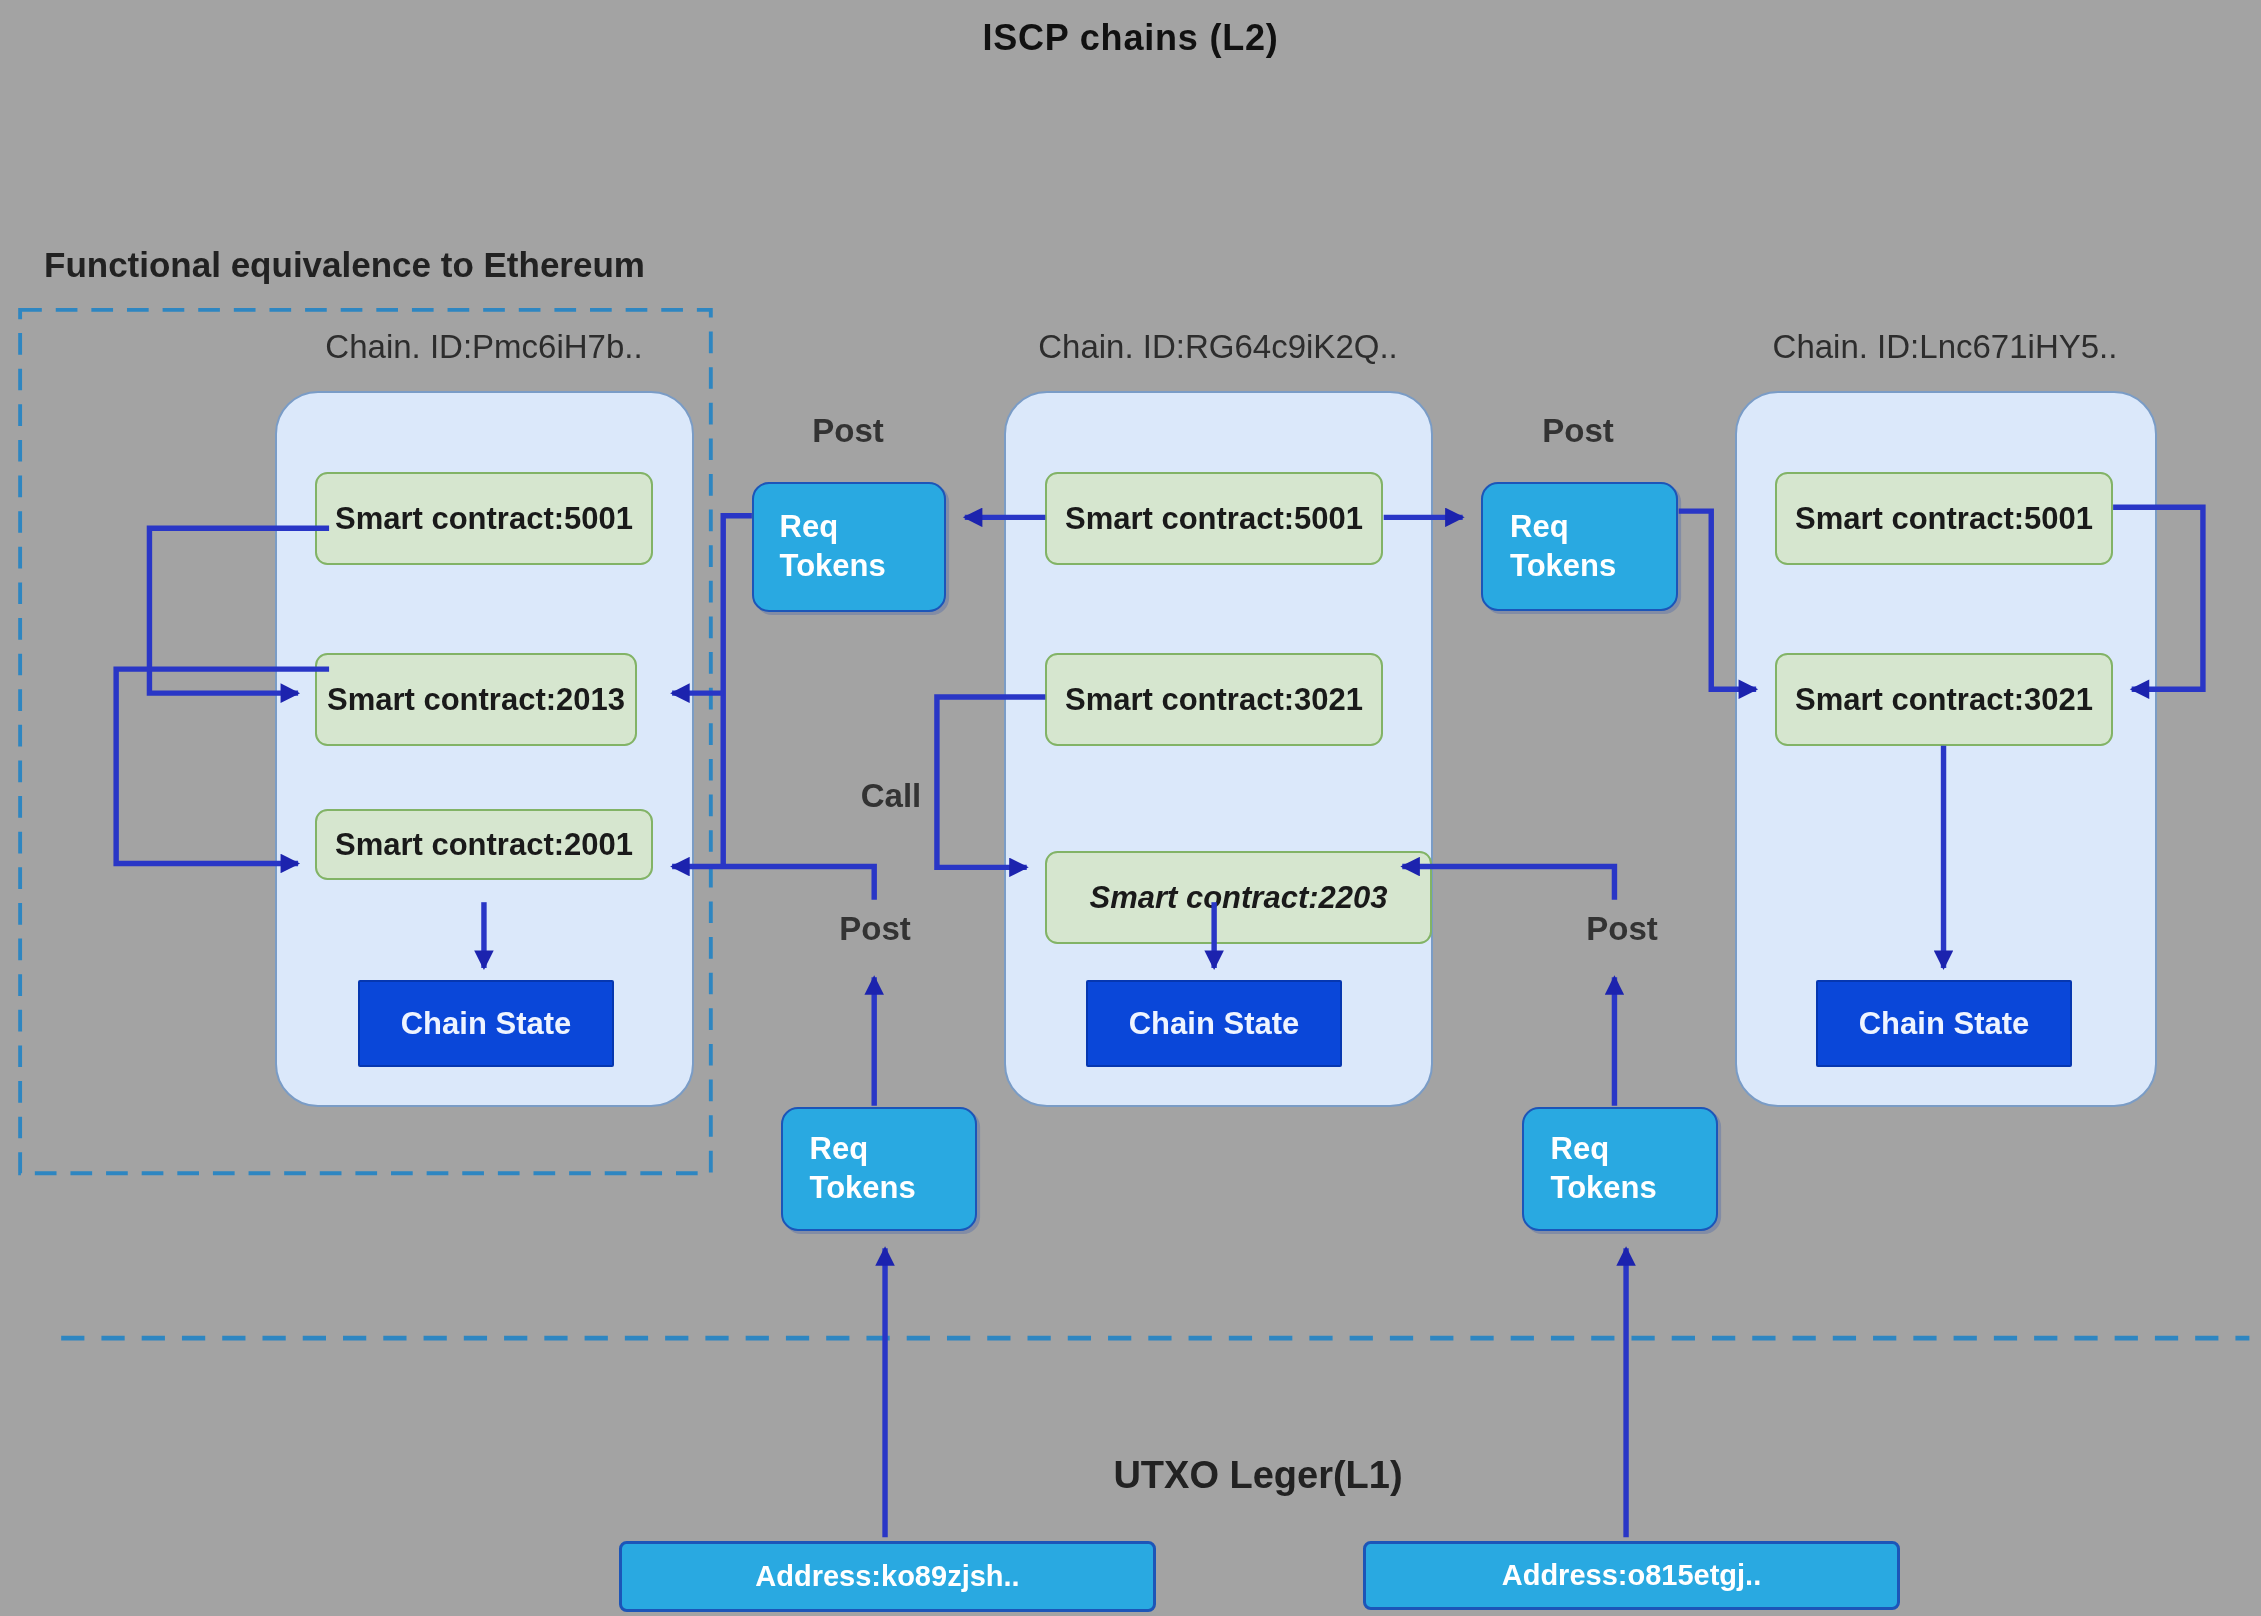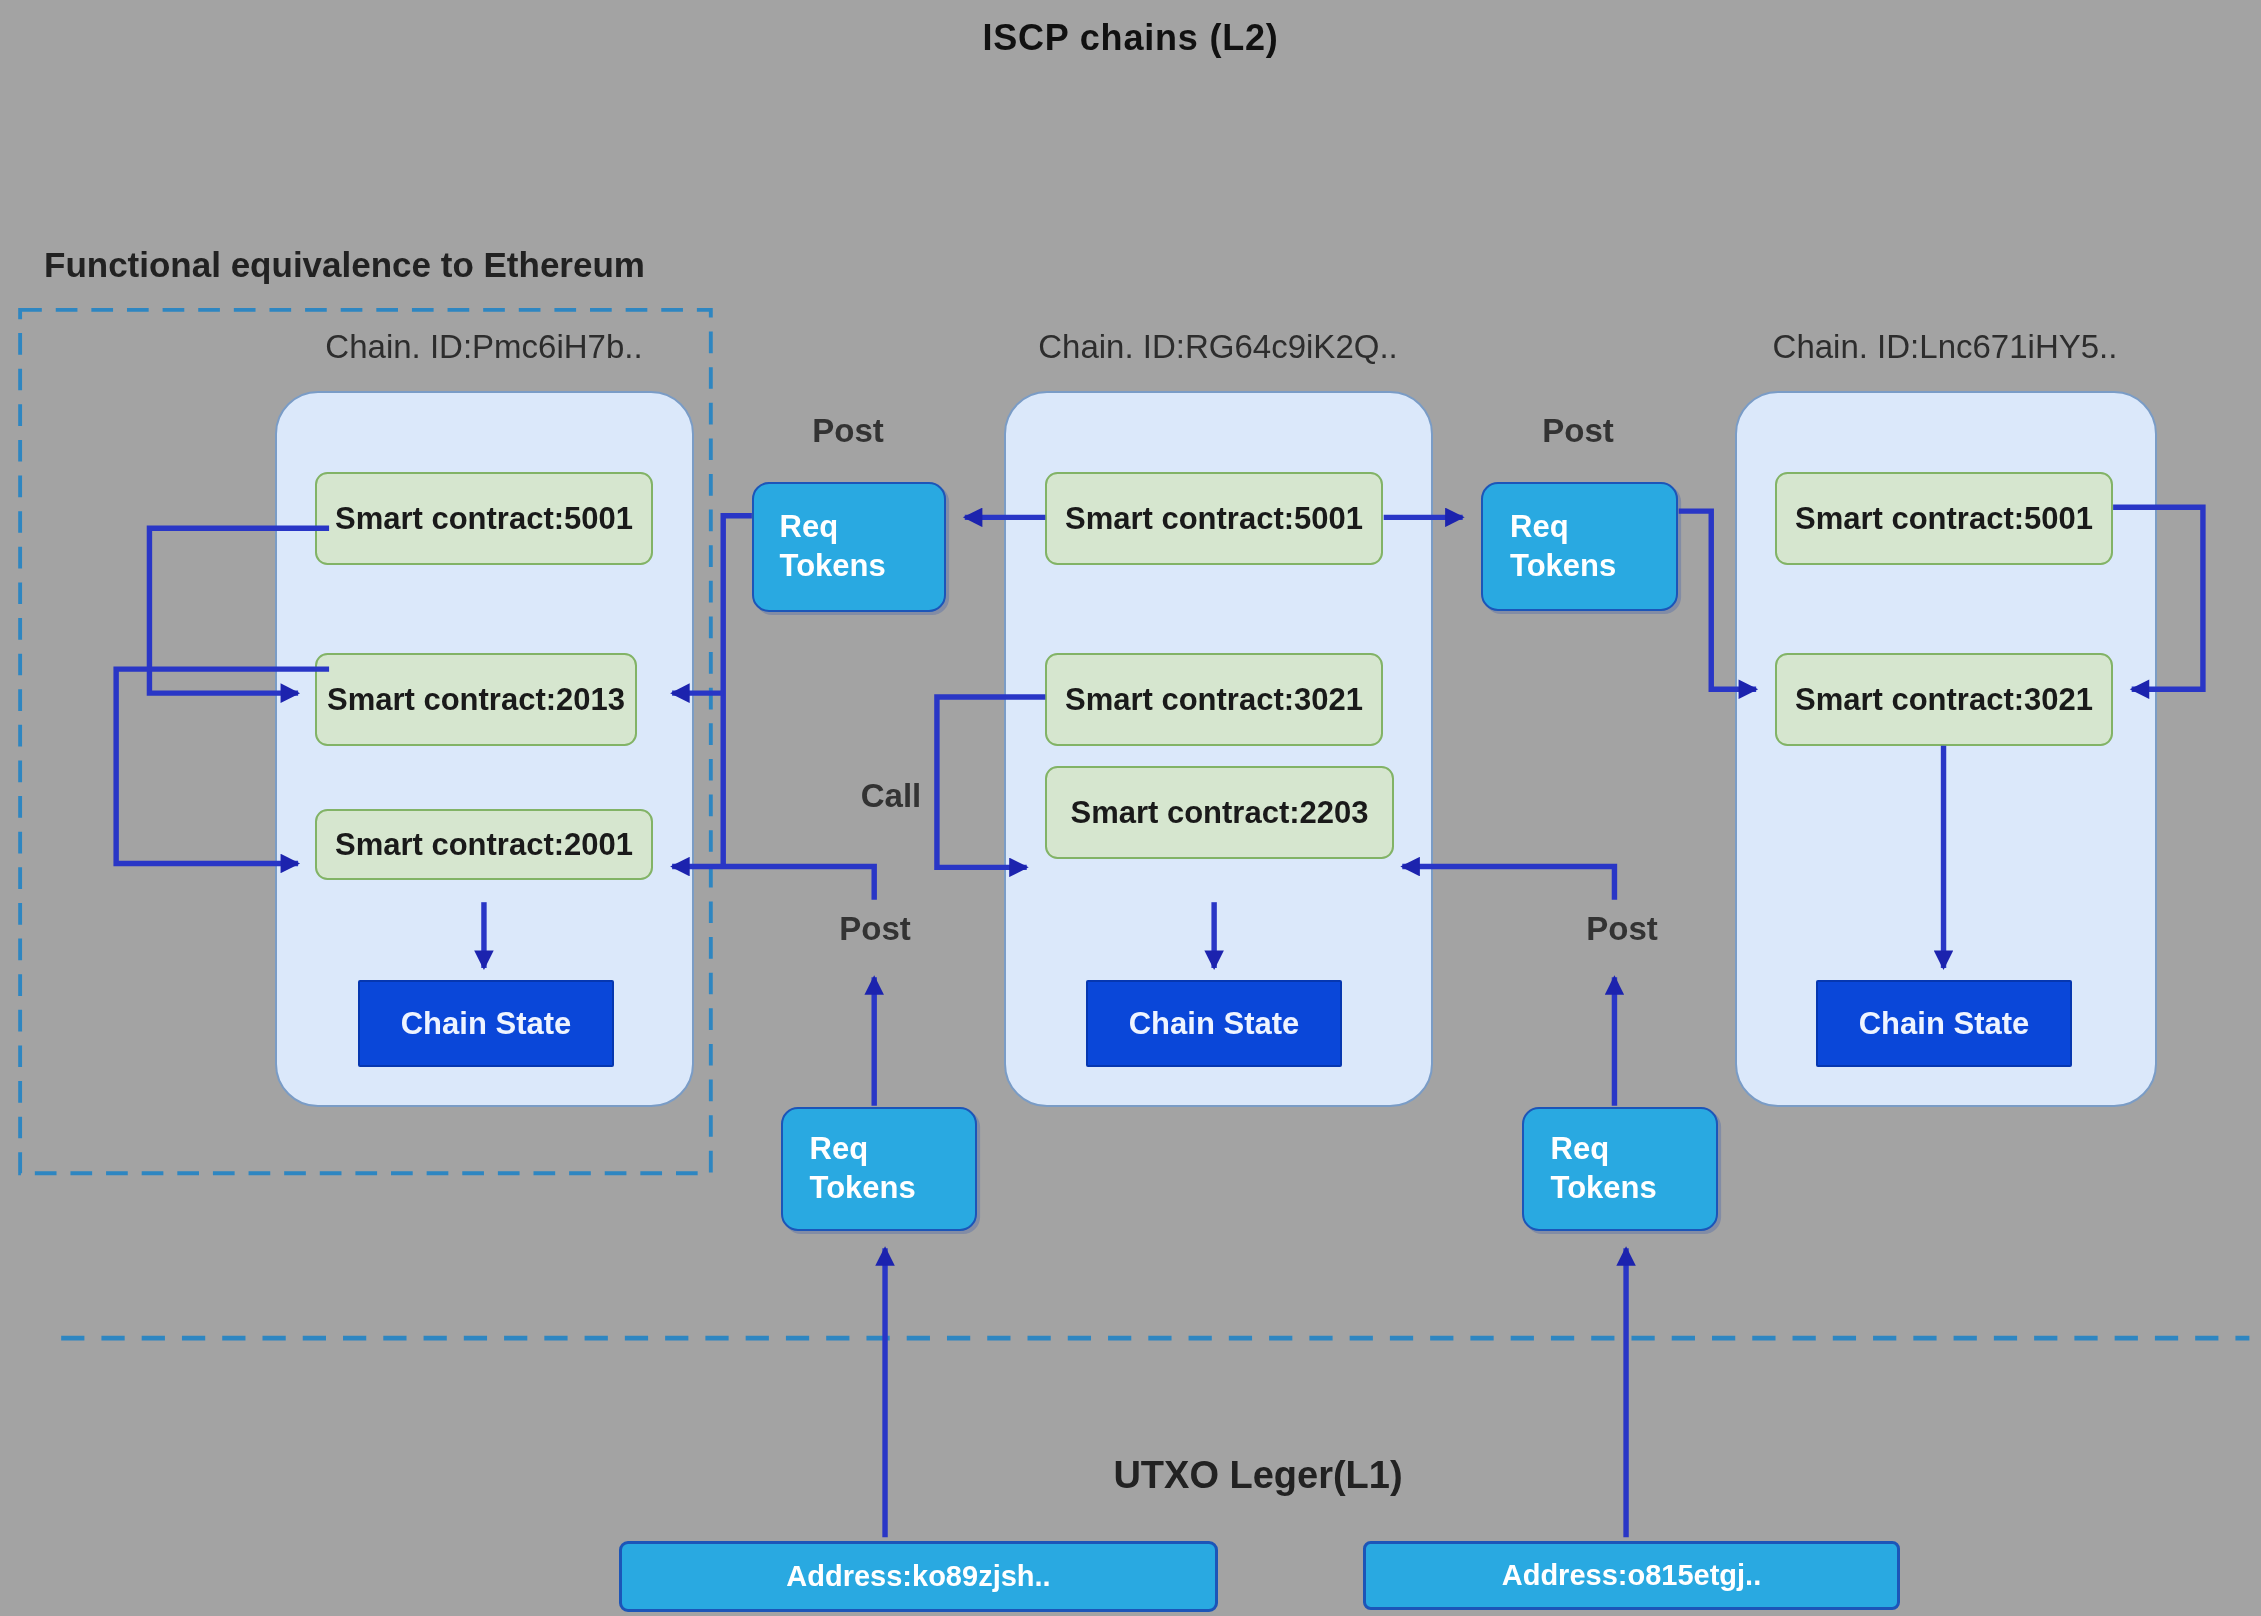--- a/index.html
+++ b/index.html
@@ -82,21 +82,21 @@
   <div class="abs chain-box" style="left:275px;top:391px;width:419px;height:716px;"></div>
   <div class="abs contract center-text" style="left:315px;top:472px;width:338px;height:93px;">Smart contract:5001</div>
   <div class="abs contract center-text" style="left:315px;top:653px;width:322px;height:93px;">Smart contract:2013</div>
   <div class="abs contract center-text" style="left:315px;top:809px;width:338px;height:71px;">Smart contract:2001</div>
   <div class="abs chain-state center-text" style="left:358px;top:980px;width:256px;height:87px;">Chain State</div>
 
   <div class="abs chain-id" style="left:947px;top:328px;">Chain. ID:RG64c9iK2Q..</div>
   <div class="abs chain-box" style="left:1004px;top:391px;width:429px;height:716px;"></div>
   <div class="abs contract center-text" style="left:1045px;top:472px;width:338px;height:93px;">Smart contract:5001</div>
   <div class="abs contract center-text" style="left:1045px;top:653px;width:338px;height:93px;">Smart contract:3021</div>
-  <div class="abs contract center-text" style="left:1045px;top:766px;width:349px;height:93px;">Smart contract:2203</div>
+  <div class="abs contract center-text" style="left:1045px;top:851px;width:387px;height:93px;font-style:italic;">Smart contract:2203</div>
   <div class="abs chain-state center-text" style="left:1086px;top:980px;width:256px;height:87px;">Chain State</div>
 
   <div class="abs chain-id" style="left:1674px;top:328px;">Chain. ID:Lnc671iHY5..</div>
   <div class="abs chain-box" style="left:1735px;top:391px;width:422px;height:716px;"></div>
   <div class="abs contract center-text" style="left:1775px;top:472px;width:338px;height:93px;">Smart contract:5001</div>
   <div class="abs contract center-text" style="left:1775px;top:653px;width:338px;height:93px;">Smart contract:3021</div>
   <div class="abs chain-state center-text" style="left:1816px;top:980px;width:256px;height:87px;">Chain State</div>
 
   <div class="abs req-tokens center-text" style="left:752px;top:482px;width:194px;height:130px;">
       <span>Req Tokens</span>
@@ -112,21 +112,21 @@
     </div>
 
   <div class="abs edge-label" style="left:848px;top:431px;">Post</div>
   <div class="abs edge-label" style="left:1578px;top:431px;">Post</div>
   <div class="abs edge-label" style="left:891px;top:796px;">Call</div>
   <div class="abs edge-label" style="left:875px;top:929px;">Post</div>
   <div class="abs edge-label" style="left:1622px;top:929px;">Post</div>
 
   <div id="ledger-label" class="abs" style="left:1258px;top:1475px;">UTXO Leger(L1)</div>
 
-  <div class="abs address center-text" style="left:619px;top:1541px;width:599px;height:71px;border-radius:9px;">Address:ko89zjsh..</div>
+  <div class="abs address center-text" style="left:619px;top:1541px;width:537px;height:71px;">Address:ko89zjsh..</div>
   <div class="abs address center-text" style="left:1363px;top:1541px;width:537px;height:69px;">Address:o815etgj..</div>
 
   <svg width="2261" height="1617" viewBox="0 0 2920 2088">
     <defs>
       <marker id="ah" viewBox="0 0 10 10" refX="9" refY="5" markerWidth="4" markerHeight="3.6" orient="auto-start-reverse">
         <path d="M0,0 L10,5 L0,10 z" fill="#1c23ae"></path>
       </marker>
     </defs>
 
     <rect x="26" y="400" width="892" height="1115" fill="none" stroke="#2e86c1" stroke-width="5" stroke-dasharray="28 18"></rect>

